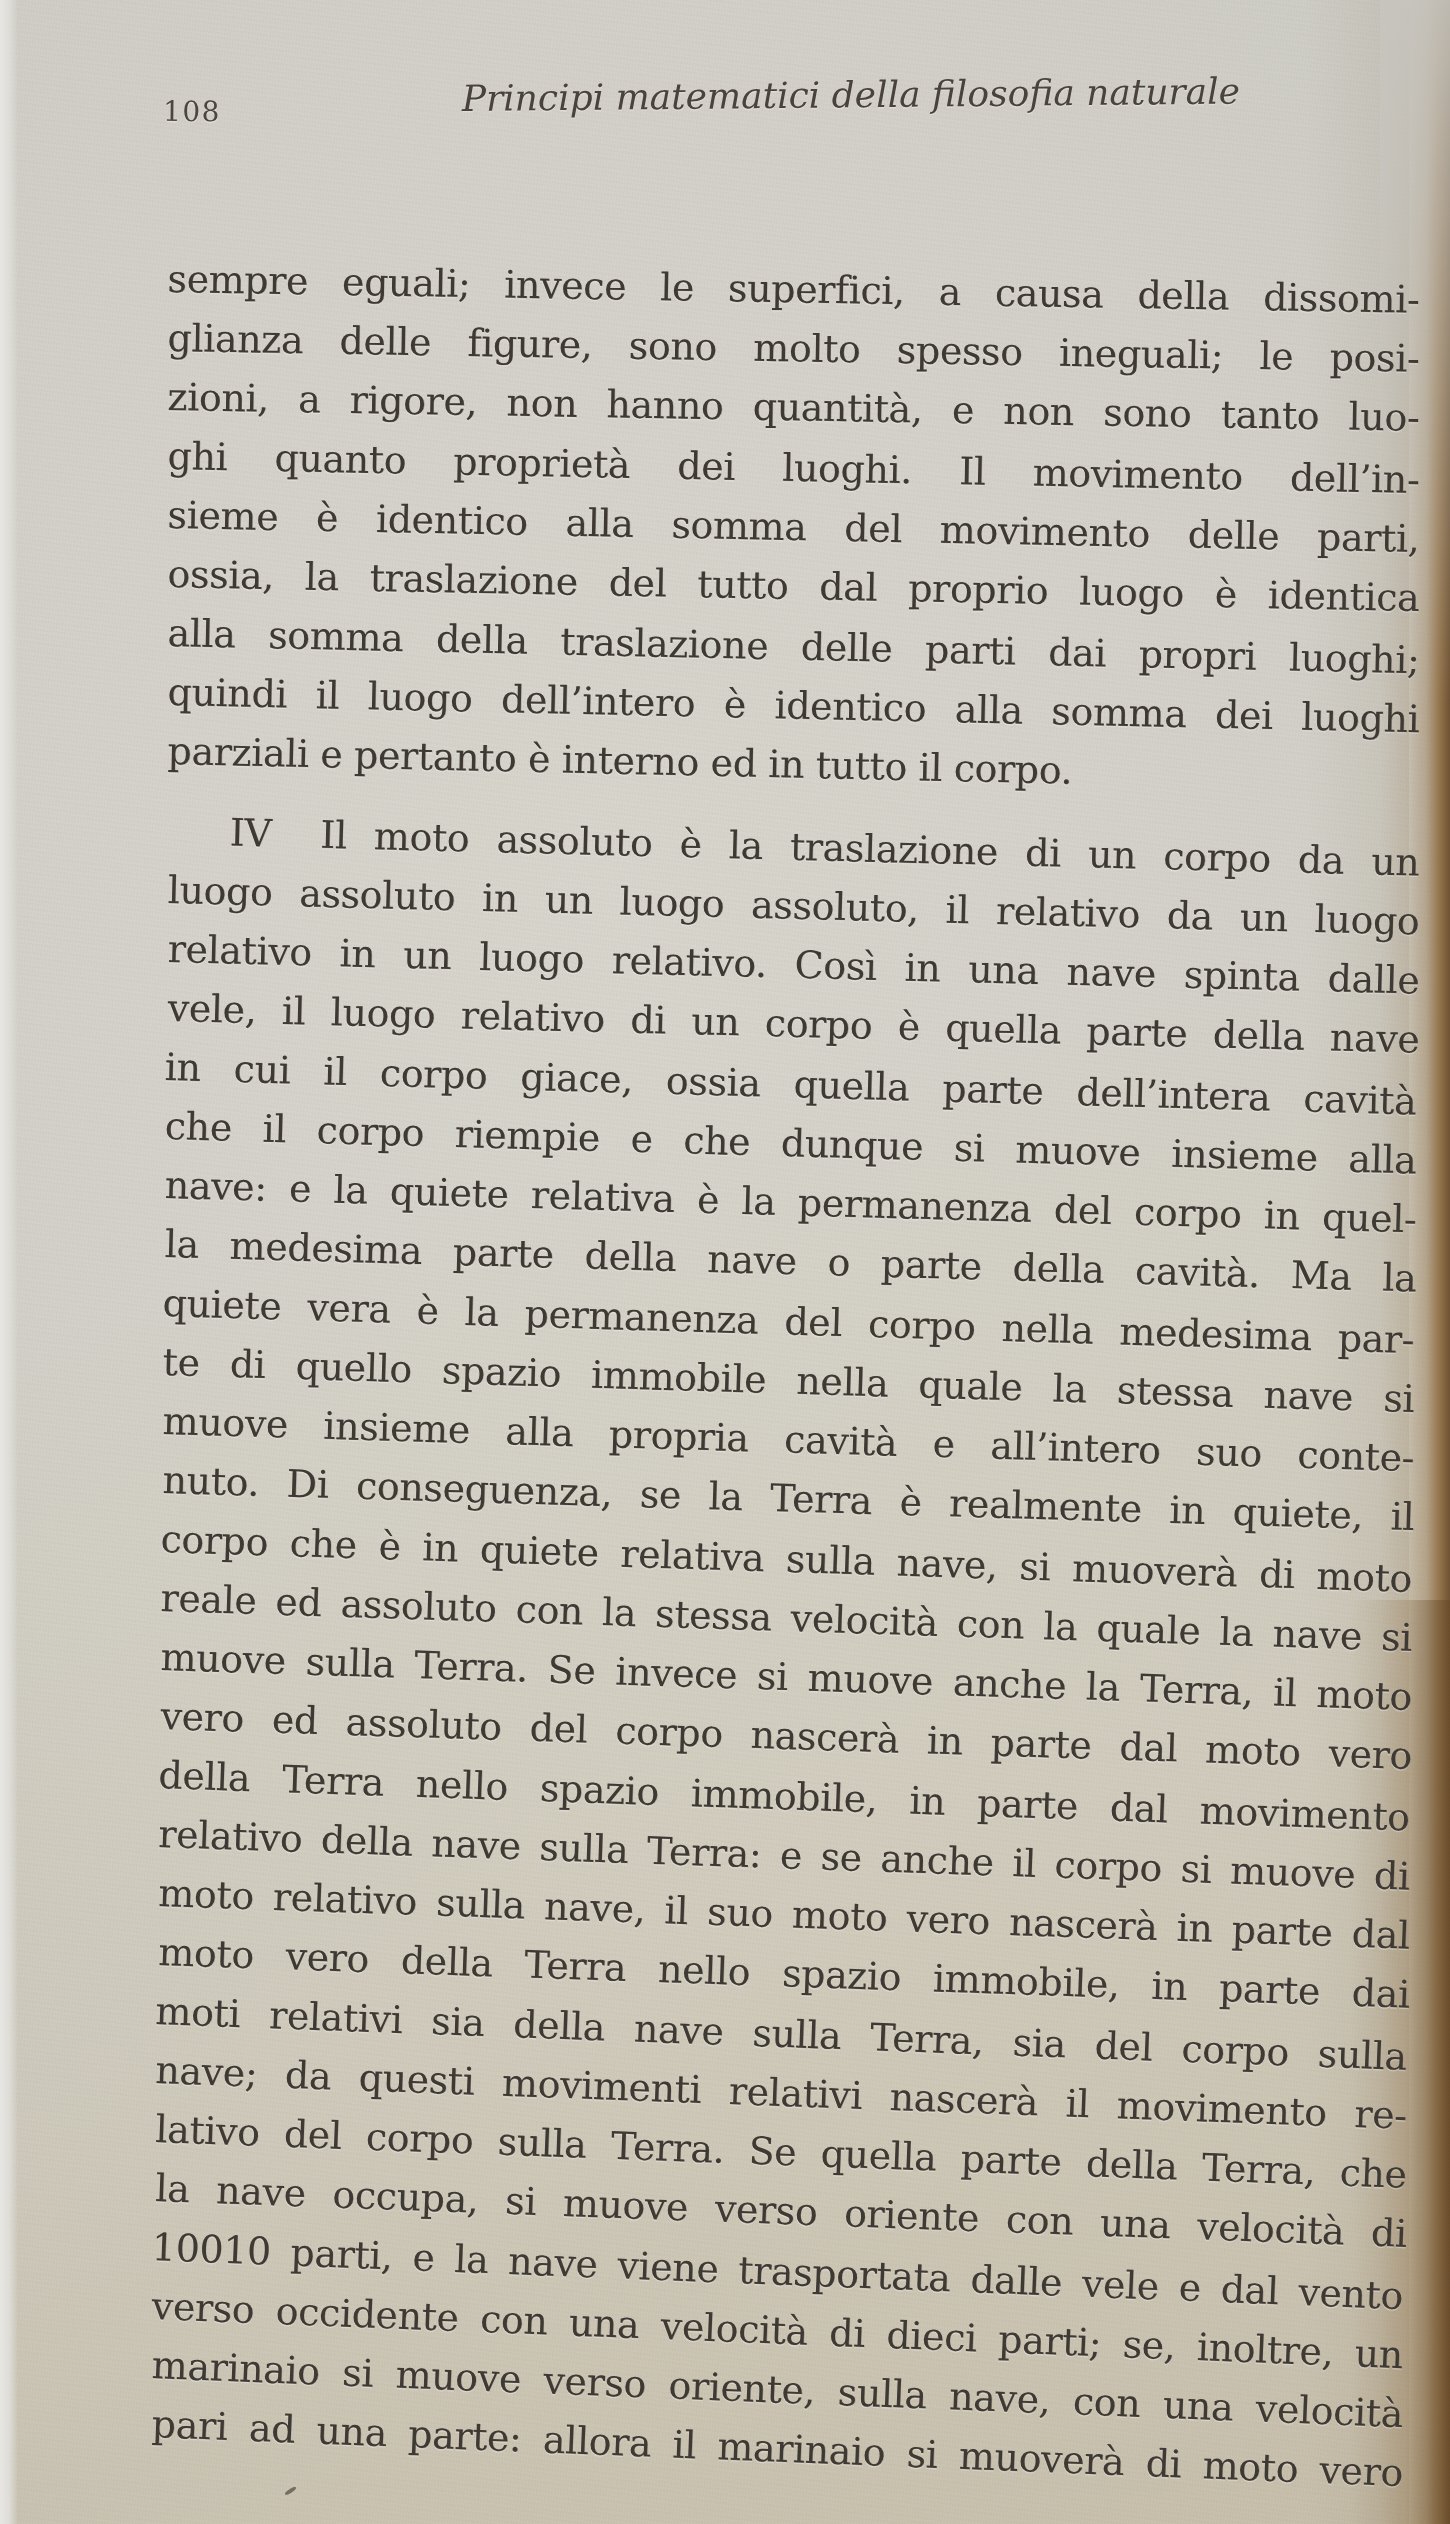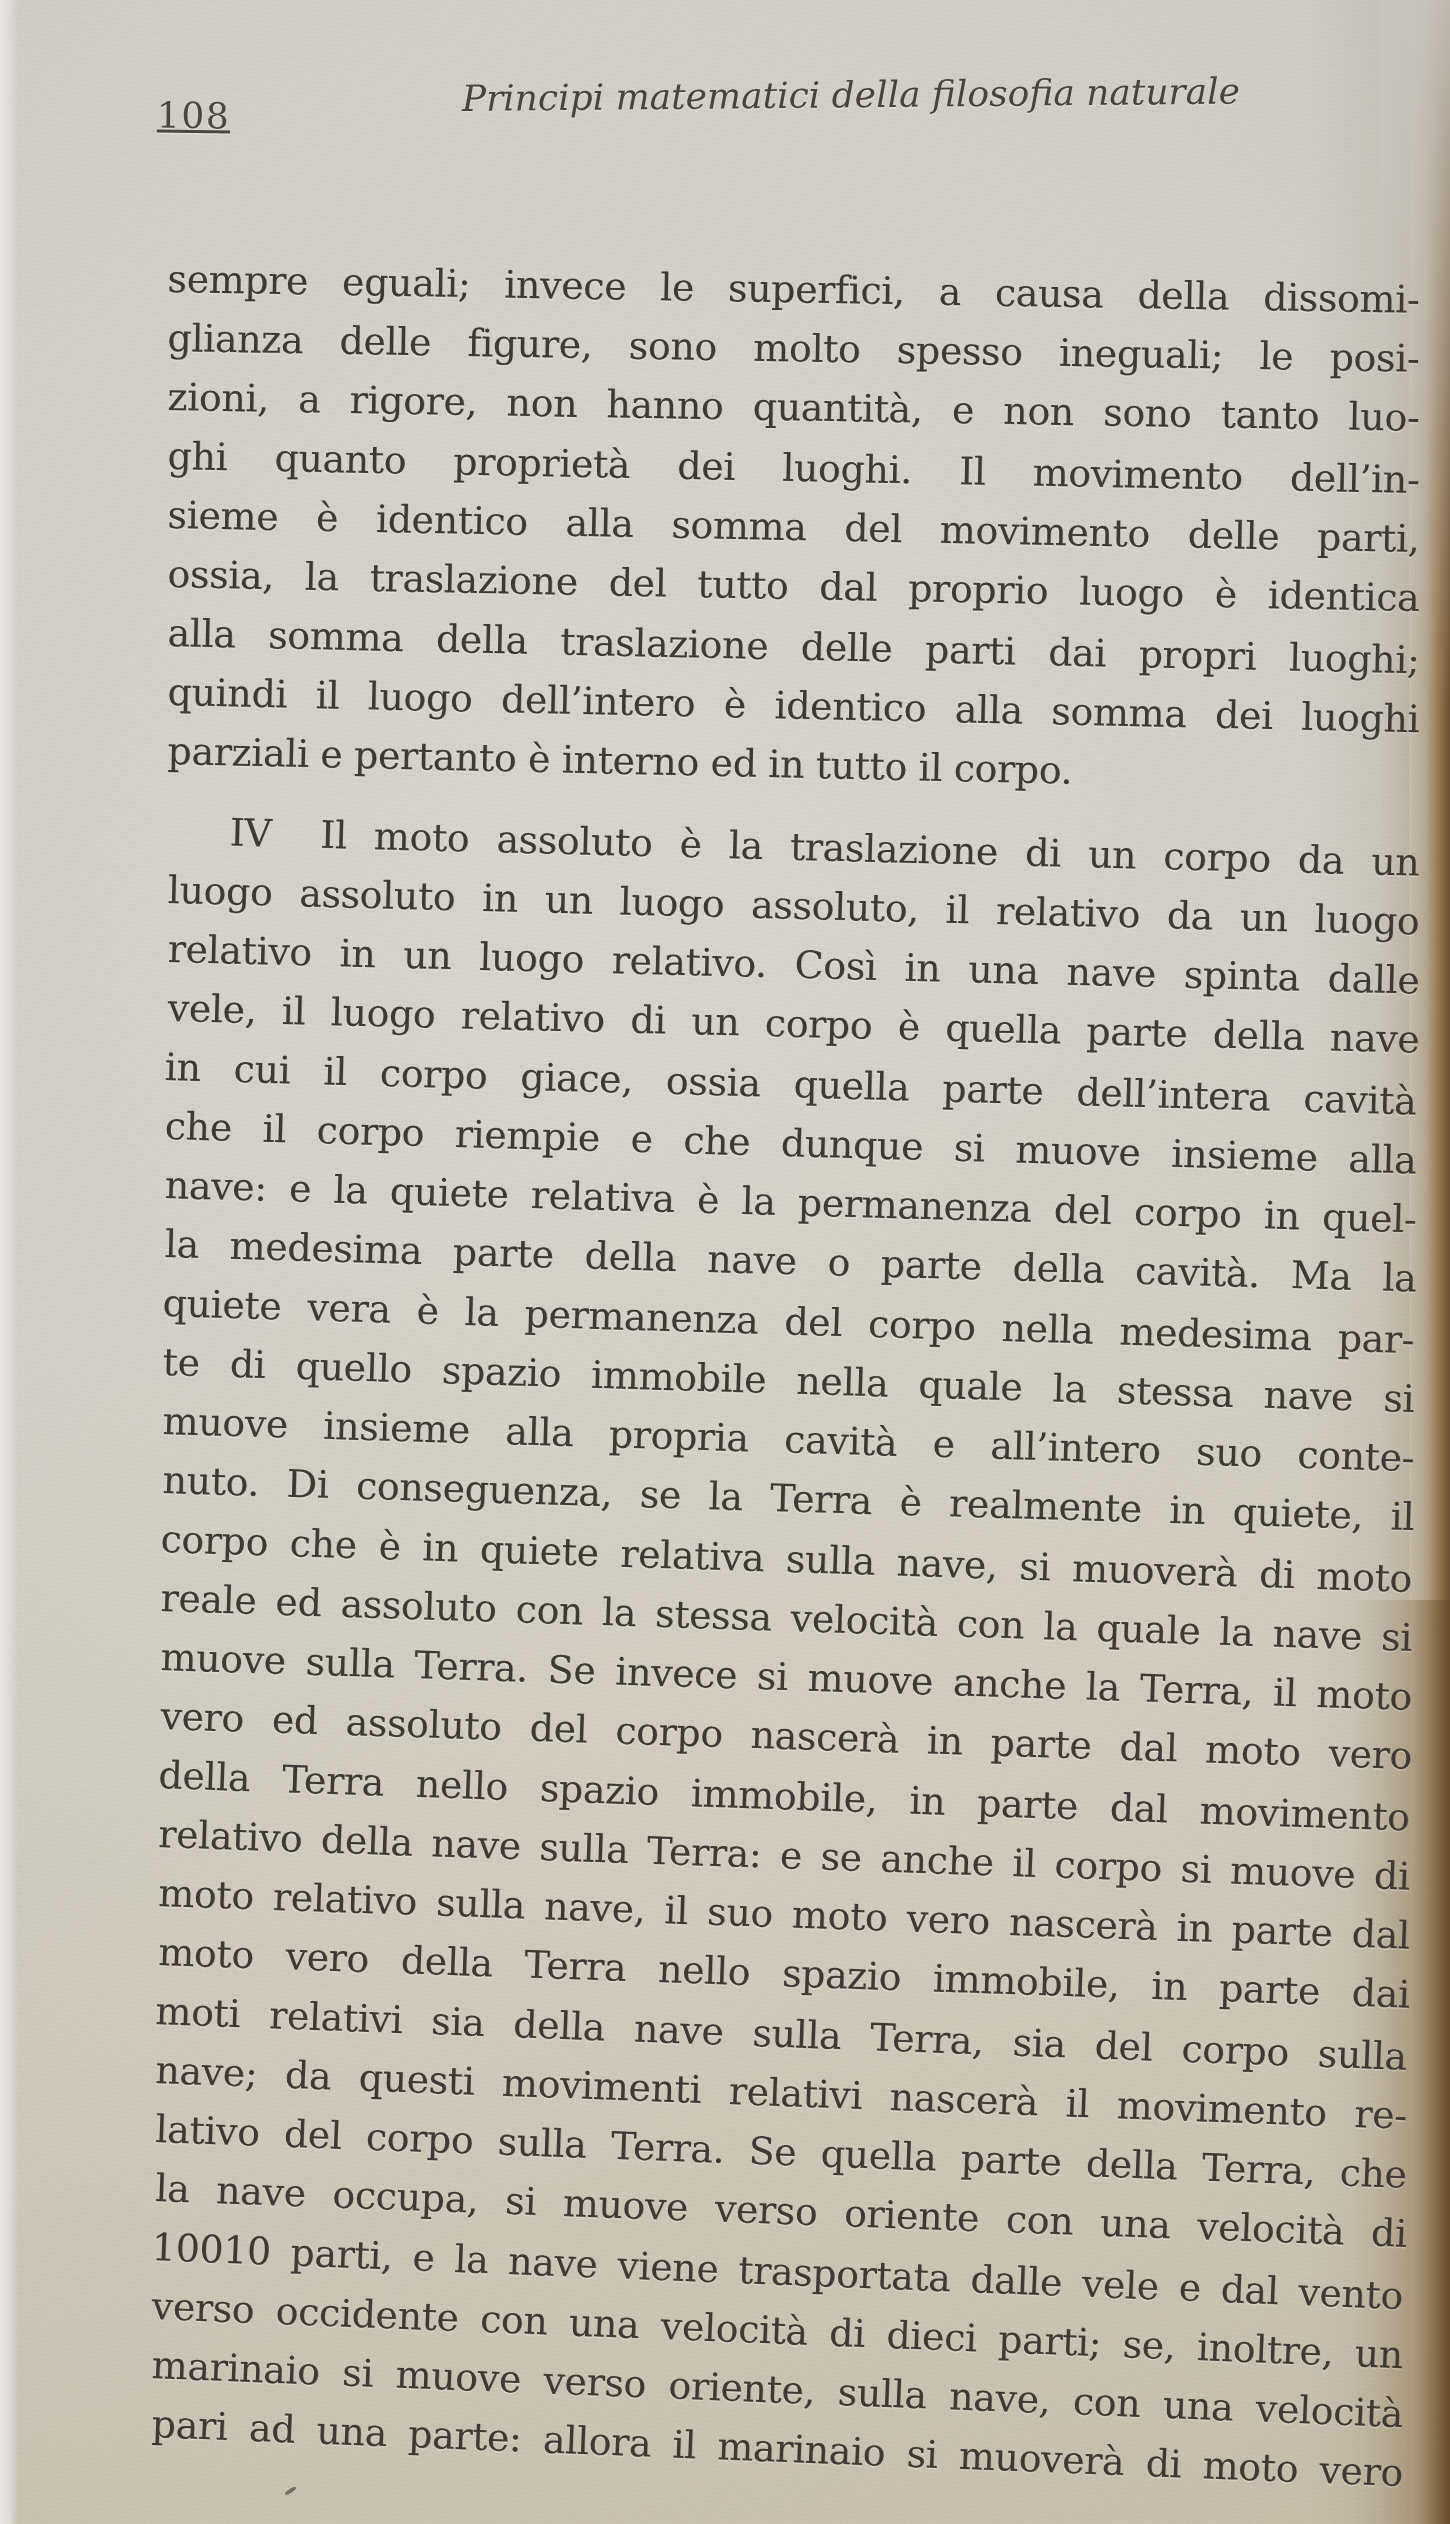--- a/index.html
+++ b/index.html
@@ -27,24 +27,24 @@
   
   .edge-right{position:absolute;right:0;top:0;bottom:0;width:70px;
     background:linear-gradient(to right, rgba(160,133,95,0) 0%,
       rgba(160,133,95,0.20) 40%, rgba(150,120,80,0.48) 66%, #93744c 85%, #6e5232 100%);}
   .edge-right-top-fade{position:absolute;right:0;top:0;width:70px;height:703px;
     background:linear-gradient(to bottom, rgba(199,197,191,0.9) 0%, rgba(199,197,191,0) 100%);}
   .edge-right-bottom{position:absolute;right:0;bottom:0;width:100px;height:925px;
     background:linear-gradient(to right, rgba(139,108,68,0) 0%,
       rgba(139,108,68,0.22) 55%, rgba(98,70,38,0.5) 100%);}
 
-  .folio{position:absolute;left:157px;top:95px;
-    font-size:36px;color:#4c463e;letter-spacing:1.5px;
+  .folio{position:absolute;left:163px;top:95px;
+    font-size:28px;color:#4c463e;letter-spacing:1.5px;
     transform:rotate(0.6deg);
-    text-shadow:0 1.5px 0.7px rgba(255,255,255,0.35);text-decoration:underline;}
+    text-shadow:0 1.5px 0.7px rgba(255,255,255,0.35);}
   .running-title{position:absolute;left:462px;top:78px;white-space:nowrap;
     font-size:36px;font-style:italic;color:#49433b;
     transform:rotate(-0.55deg);transform-origin:0 100%;
     text-shadow:0 1.5px 0.7px rgba(255,255,255,0.3);}
 
   .para{position:absolute;left:167px;width:1252px;color:#3e3933;
     font-size:38px;letter-spacing:-0.4px;filter:blur(0.2px);}
   .para .line{
     height:59px;line-height:59px;
     text-align:justify;text-align-last:justify;

